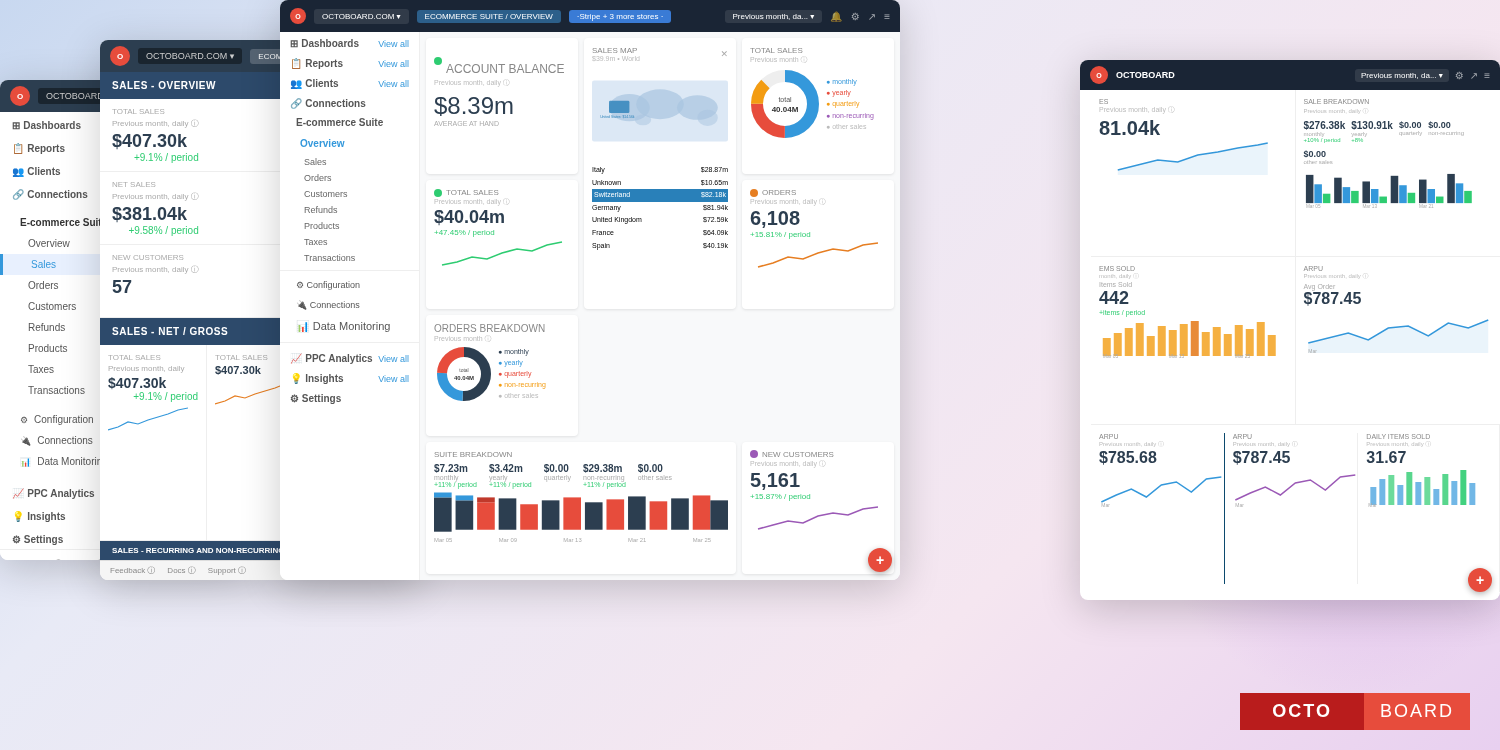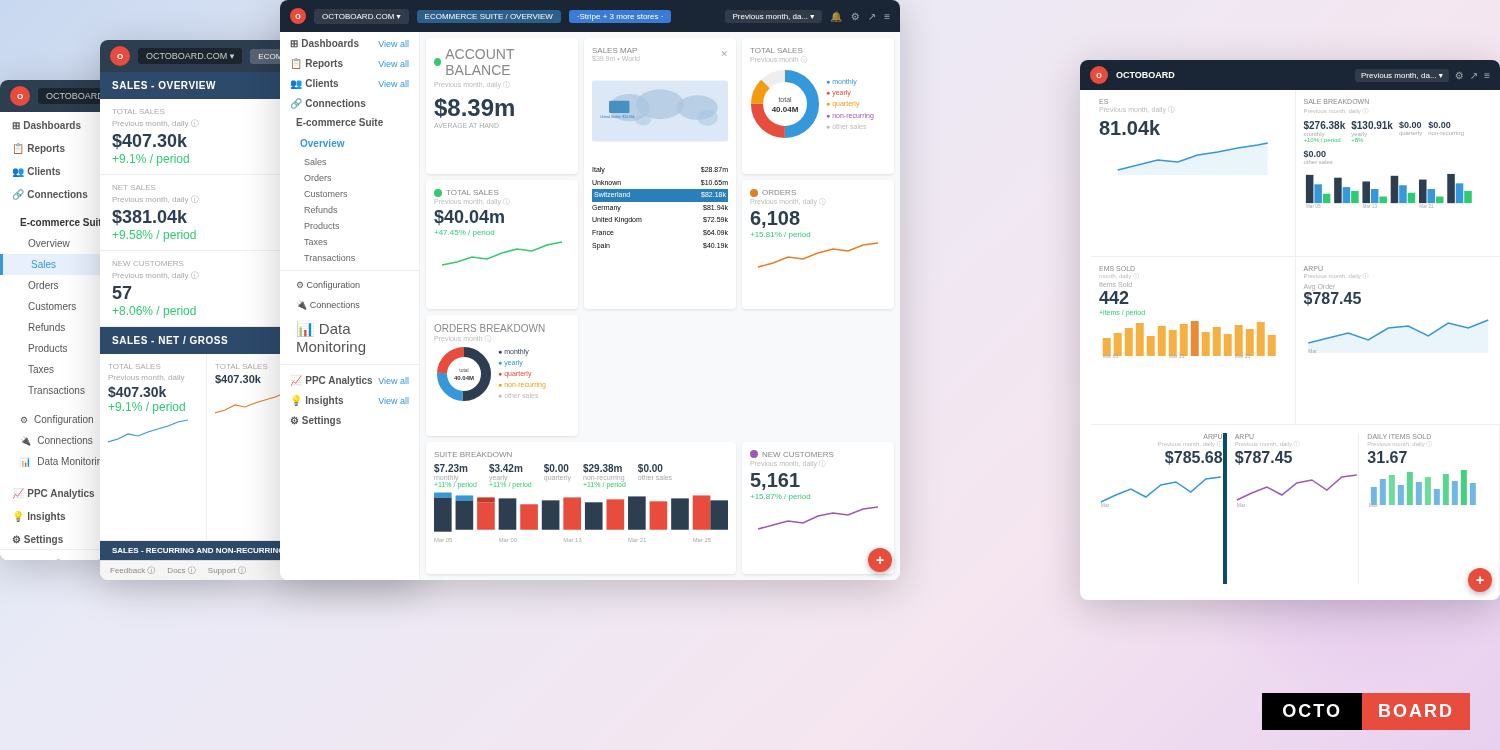--- a/index.html
+++ b/index.html
@@ -196,22 +196,23 @@
     .panel2-section {
       padding: 8px 12px;
       border-bottom: 1px solid #eee;
     }
     .panel2-metric {
       font-size: 18px;
       font-weight: bold;
       color: #2c3e50;
     }
     .panel2-change {
-      font-size: 12px;
+      font-size: 10px;
       color: #2ecc71;
+      text-align: right;
     }
     .panel2-label {
       font-size: 8px;
       color: #aaa;
       margin-bottom: 2px;
     }
 
     
     .panel3-body {
       display: flex;
@@ -263,33 +264,33 @@
 
     
     .brand-footer {
       position: absolute;
       bottom: 20px;
       right: 30px;
       display: flex;
       gap: 0;
     }
     .brand-octo {
-      background: #000000;
+      background: #b91c1c;
       color: white;
-      padding: 8px 20px;
+      padding: 8px 32px;
       font-size: 18px;
       font-weight: bold;
       letter-spacing: 2px;
     }
     .brand-board {
       background: #e74c3c;
       color: white;
       padding: 8px 16px;
       font-size: 18px;
-      font-weight: bold;
+      font-weight: normal;
       letter-spacing: 2px;
     }
     .panel4-header {
       background: #1a2535;
       padding: 6px 10px;
       display: flex;
       align-items: center;
       gap: 8px;
     }
     .panel4-logo {
@@ -553,45 +554,45 @@
       <div class="panel3-menu-item panel3-menu-sub">Sales</div>
       <div class="panel3-menu-item panel3-menu-sub">Orders</div>
       <div class="panel3-menu-item panel3-menu-sub">Customers</div>
       <div class="panel3-menu-item panel3-menu-sub">Refunds</div>
       <div class="panel3-menu-item panel3-menu-sub">Products</div>
       <div class="panel3-menu-item panel3-menu-sub">Taxes</div>
       <div class="panel3-menu-item panel3-menu-sub">Transactions</div>
       <div style="height:1px;background:#eee;margin:4px 0;"></div>
       <div class="panel3-menu-item" style="font-size:9px;">⚙ Configuration</div>
       <div class="panel3-menu-item" style="font-size:9px;">🔌 Connections</div>
-      <div class="panel3-menu-item" style="font-size:15px;">📊 Data Monitoring</div>
+      <div class="panel3-menu-item" style="font-size:11px;">📊 Data Monitoring</div>
       <div style="height:1px;background:#eee;margin:4px 0;"></div>
       <div class="panel3-menu-section">
         <span class="panel3-menu-label">📈 PPC Analytics</span>
         <span class="panel3-view-all">View all</span>
       </div>
       <div class="panel3-menu-section">
         <span class="panel3-menu-label">💡 Insights</span>
         <span class="panel3-view-all">View all</span>
       </div>
       <div class="panel3-menu-section">
         <span class="panel3-menu-label">⚙ Settings</span>
       </div>
     </div>
 
     <div class="panel3-content">
       <div style="padding:6px;display:grid;grid-template-columns:1fr 1fr 1fr;gap:6px;height:100%;overflow:hidden;">
 
         <div style="background:white;border-radius:4px;padding:8px;box-shadow:0 1px 3px rgba(0,0,0,0.1);grid-row:1;">
           <div style="display:flex;align-items:center;gap:4px;margin-bottom:2px;">
             <span style="width:8px;height:8px;background:#2ecc71;border-radius:50%;display:inline-block;"></span>
-            <span style="font-size:14px;color:#888;">ACCOUNT BALANCE</span>
+            <span style="font-size:12px;color:#888;margin-top:16px;">ACCOUNT BALANCE</span>
           </div>
           <div style="font-size:7px;color:#bbb;margin-bottom:4px;">Previous month, daily ⓘ</div>
-          <div style="font-size:24px;font-weight:bold;color:#2c3e50;">$8.39m</div>
+          <div style="font-size:24px;font-weight:normal;color:#2c3e50;">$8.39m</div>
           <div style="font-size:7px;color:#aaa;">AVERAGE AT HAND</div>
         </div>
 
         <div style="background:white;border-radius:4px;padding:8px;box-shadow:0 1px 3px rgba(0,0,0,0.1);">
           <div style="font-size:8px;color:#888;">TOTAL SALES</div>
           <div style="font-size:7px;color:#bbb;margin-bottom:4px;">Previous month ⓘ</div>
           <div style="display:flex;align-items:center;gap:6px;">
             <svg width="70" height="70" viewBox="0 0 70 70">
               <circle cx="35" cy="35" r="28" fill="none" stroke="#eee" stroke-width="12"></circle>
               <circle cx="35" cy="35" r="28" fill="none" stroke="#3498db" stroke-width="12" stroke-dasharray="88 88" stroke-dashoffset="0" transform="rotate(-90 35 35)"></circle>
@@ -903,21 +904,21 @@
       <div style="font-size:16px;font-weight:bold;color:#2c3e50;">$787.45</div>
       <svg width="100%" height="45" viewBox="0 0 180 45">
         <polyline points="0,35 20,30 40,25 60,32 80,20 100,18 120,28 140,15 160,20 180,12" fill="none" stroke="#3498db" stroke-width="1.5"></polyline>
         <polyline points="0,35 20,30 40,25 60,32 80,20 100,18 120,28 140,15 160,20 180,12 180,45 0,45" fill="rgba(52,152,219,0.1)" stroke="none"></polyline>
         <text x="0" y="45" font-size="5" fill="#aaa">Mar</text>
       </svg>
     </div>
 
     <div style="border-right:1px solid #eee;padding:8px;background:white;grid-column:1/3;">
       <div style="display:flex;gap:8px;height:100%;">
-        <div style="flex:1;border-right:4px solid #0c4a6e;text-align:right;">
+        <div style="flex:1;border-right:1px solid #0c4a6e;">
           <div style="font-size:7px;color:#888;">ARPU</div>
           <div style="font-size:6px;color:#bbb;">Previous month, daily ⓘ</div>
           <div style="font-size:16px;font-weight:bold;color:#2c3e50;">$785.68</div>
           <svg width="100%" height="40" viewBox="0 0 120 40">
             <polyline points="0,35 15,28 30,22 45,30 60,18 75,15 90,25 105,12 120,10" fill="none" stroke="#3498db" stroke-width="1.5"></polyline>
             <text x="0" y="40" font-size="5" fill="#aaa">Mar</text>
           </svg>
         </div>
         <div style="flex:1;border-right:1px solid #eee;">
           <div style="font-size:7px;color:#888;">ARPU</div>

